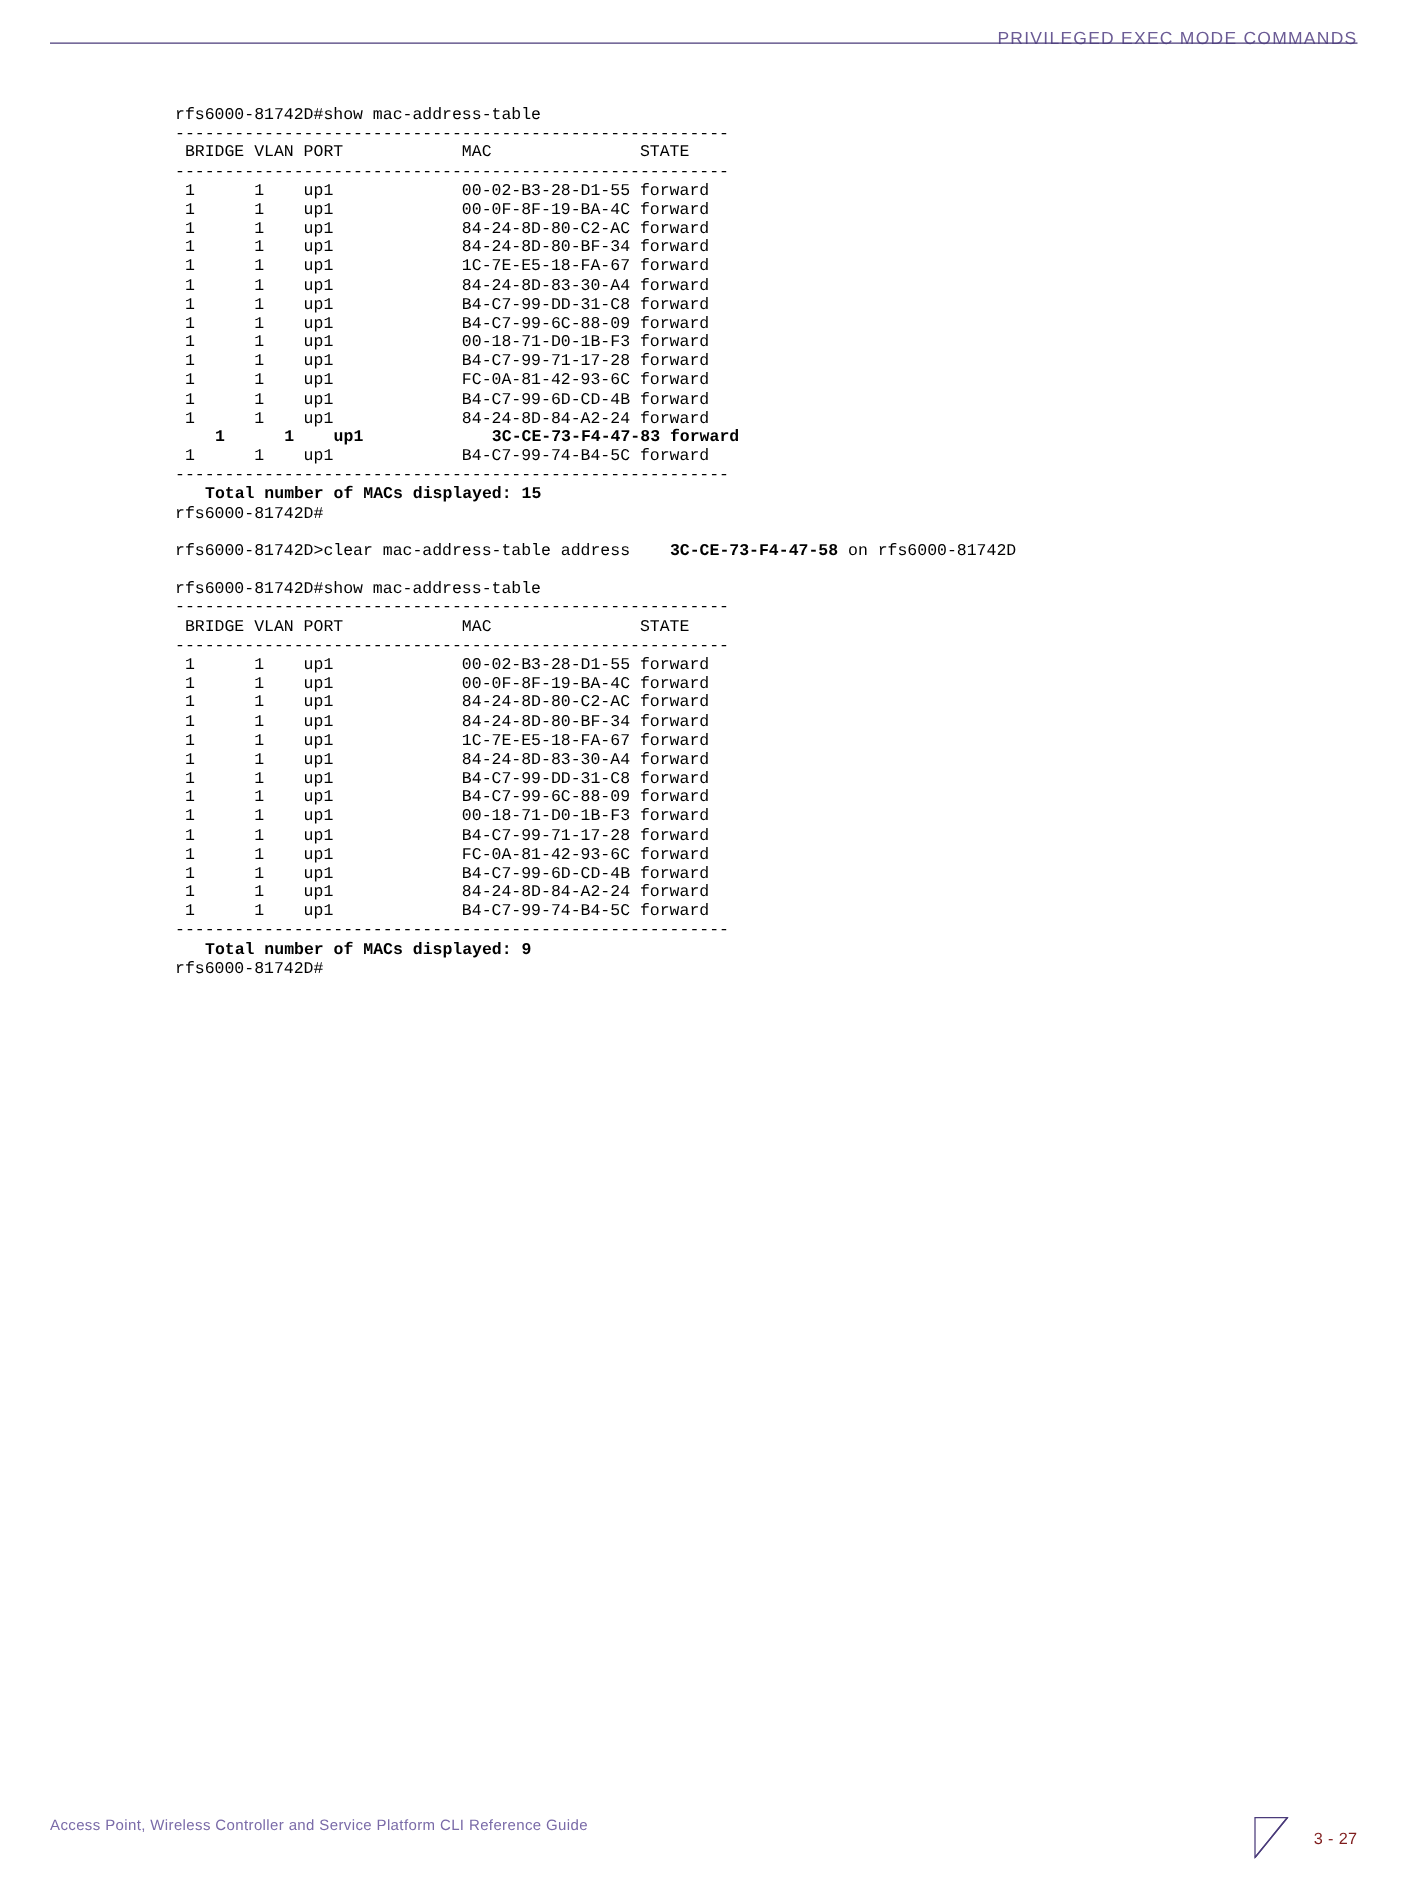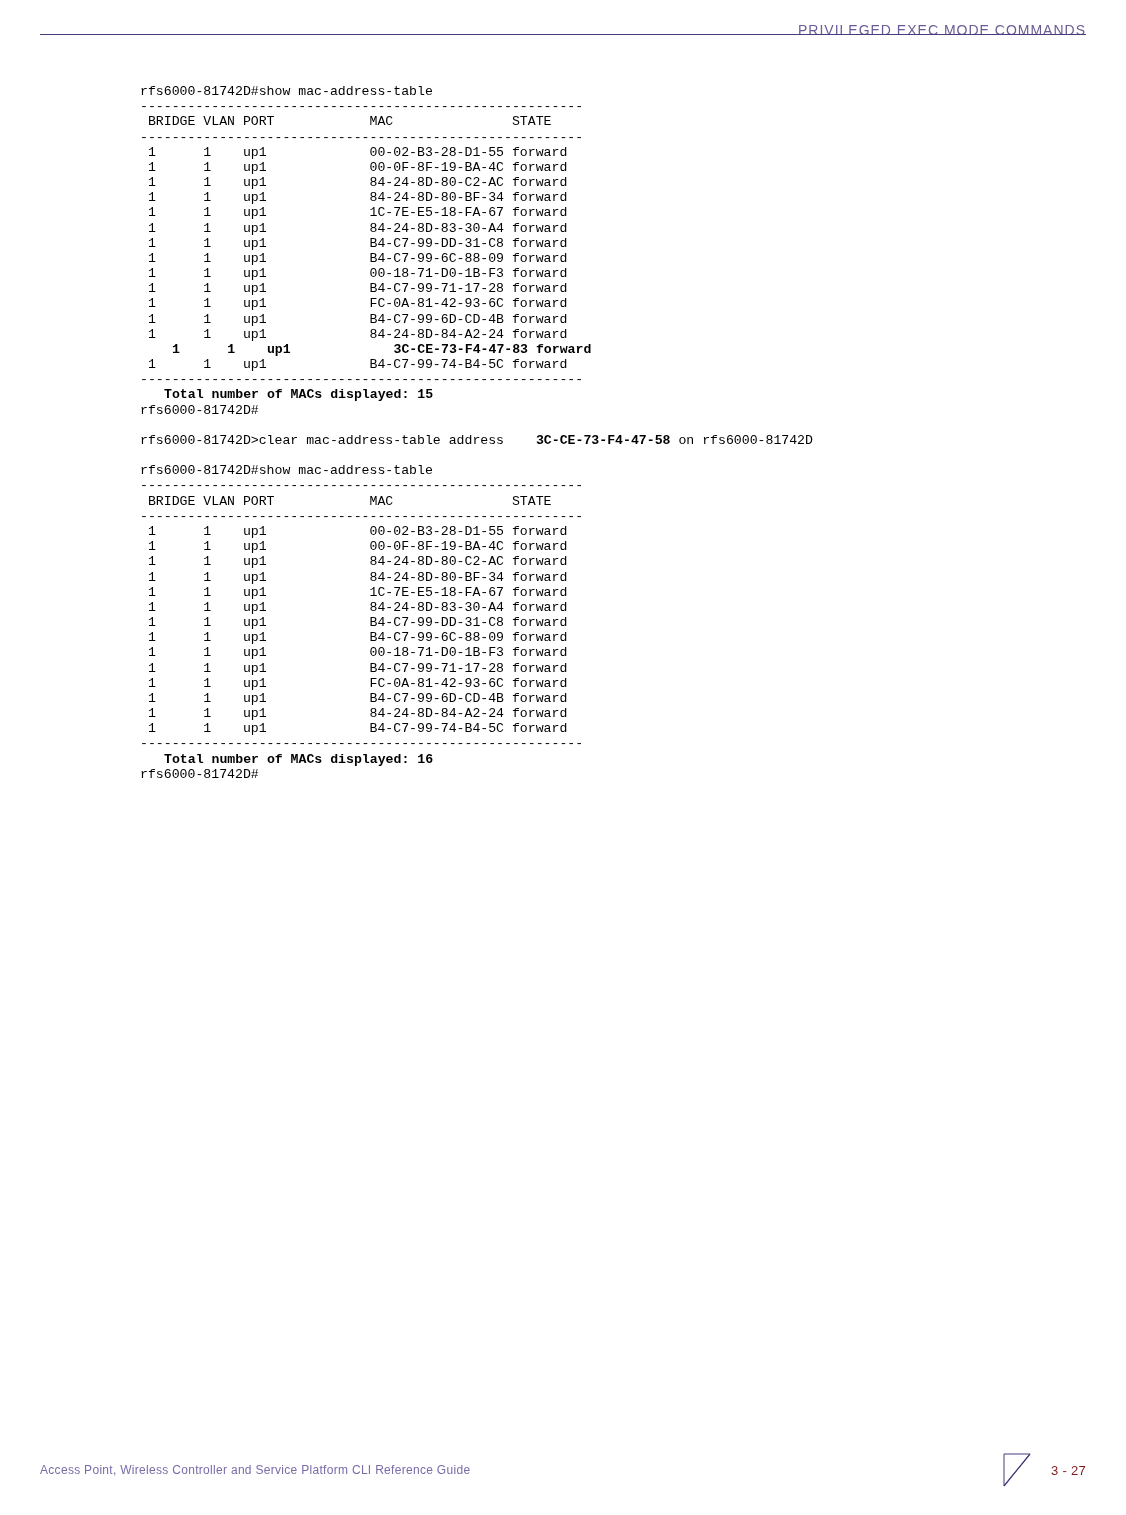--- a/index.html
+++ b/index.html
@@ -42,21 +42,21 @@
     .bold {
       font-weight: bold;
       margin-left: 24px;
     }
     .footer {
       position: absolute;
       bottom: 28px;
       left: 40px;
       right: 40px;
       display: flex;
-      align-items: center;
+      align-items: flex-start;
       justify-content: space-between;
       font-size: 12px;
       color: #7a6ba8;
       letter-spacing: 0.3px;
     }
     .footer-pagecorner {
       display: inline-flex;
       align-items: center;
       gap: 8px;
     }
@@ -118,21 +118,21 @@
 <span> 1      1    up1             84-24-8D-83-30-A4 forward</span>
 <span> 1      1    up1             B4-C7-99-DD-31-C8 forward</span>
 <span> 1      1    up1             B4-C7-99-6C-88-09 forward</span>
 <span> 1      1    up1             00-18-71-D0-1B-F3 forward</span>
 <span> 1      1    up1             B4-C7-99-71-17-28 forward</span>
 <span> 1      1    up1             FC-0A-81-42-93-6C forward</span>
 <span> 1      1    up1             B4-C7-99-6D-CD-4B forward</span>
 <span> 1      1    up1             84-24-8D-84-A2-24 forward</span>
 <span> 1      1    up1             B4-C7-99-74-B4-5C forward</span>
 <span>--------------------------------------------------------</span>
-<span class="bold">Total number of MACs displayed: 16</span>
+<span class="bold">Total number of MACs displayed: 9</span>
 <span>rfs6000-81742D#</span></div>
 
 <div class="footer">
   <span>Access Point, Wireless Controller and Service Platform CLI Reference Guide</span>
   <span class="footer-pagecorner">
     <span class="page-icon">
       <svg viewBox="0 0 28 34">
         <path d="M1 1 L27 1 L1 33 Z" fill="none" stroke="#4a3b7a" stroke-width="1"></path>
         <path d="M27 1 L1 33" fill="none" stroke="#4a3b7a" stroke-width="1.2"></path>
       </svg>

